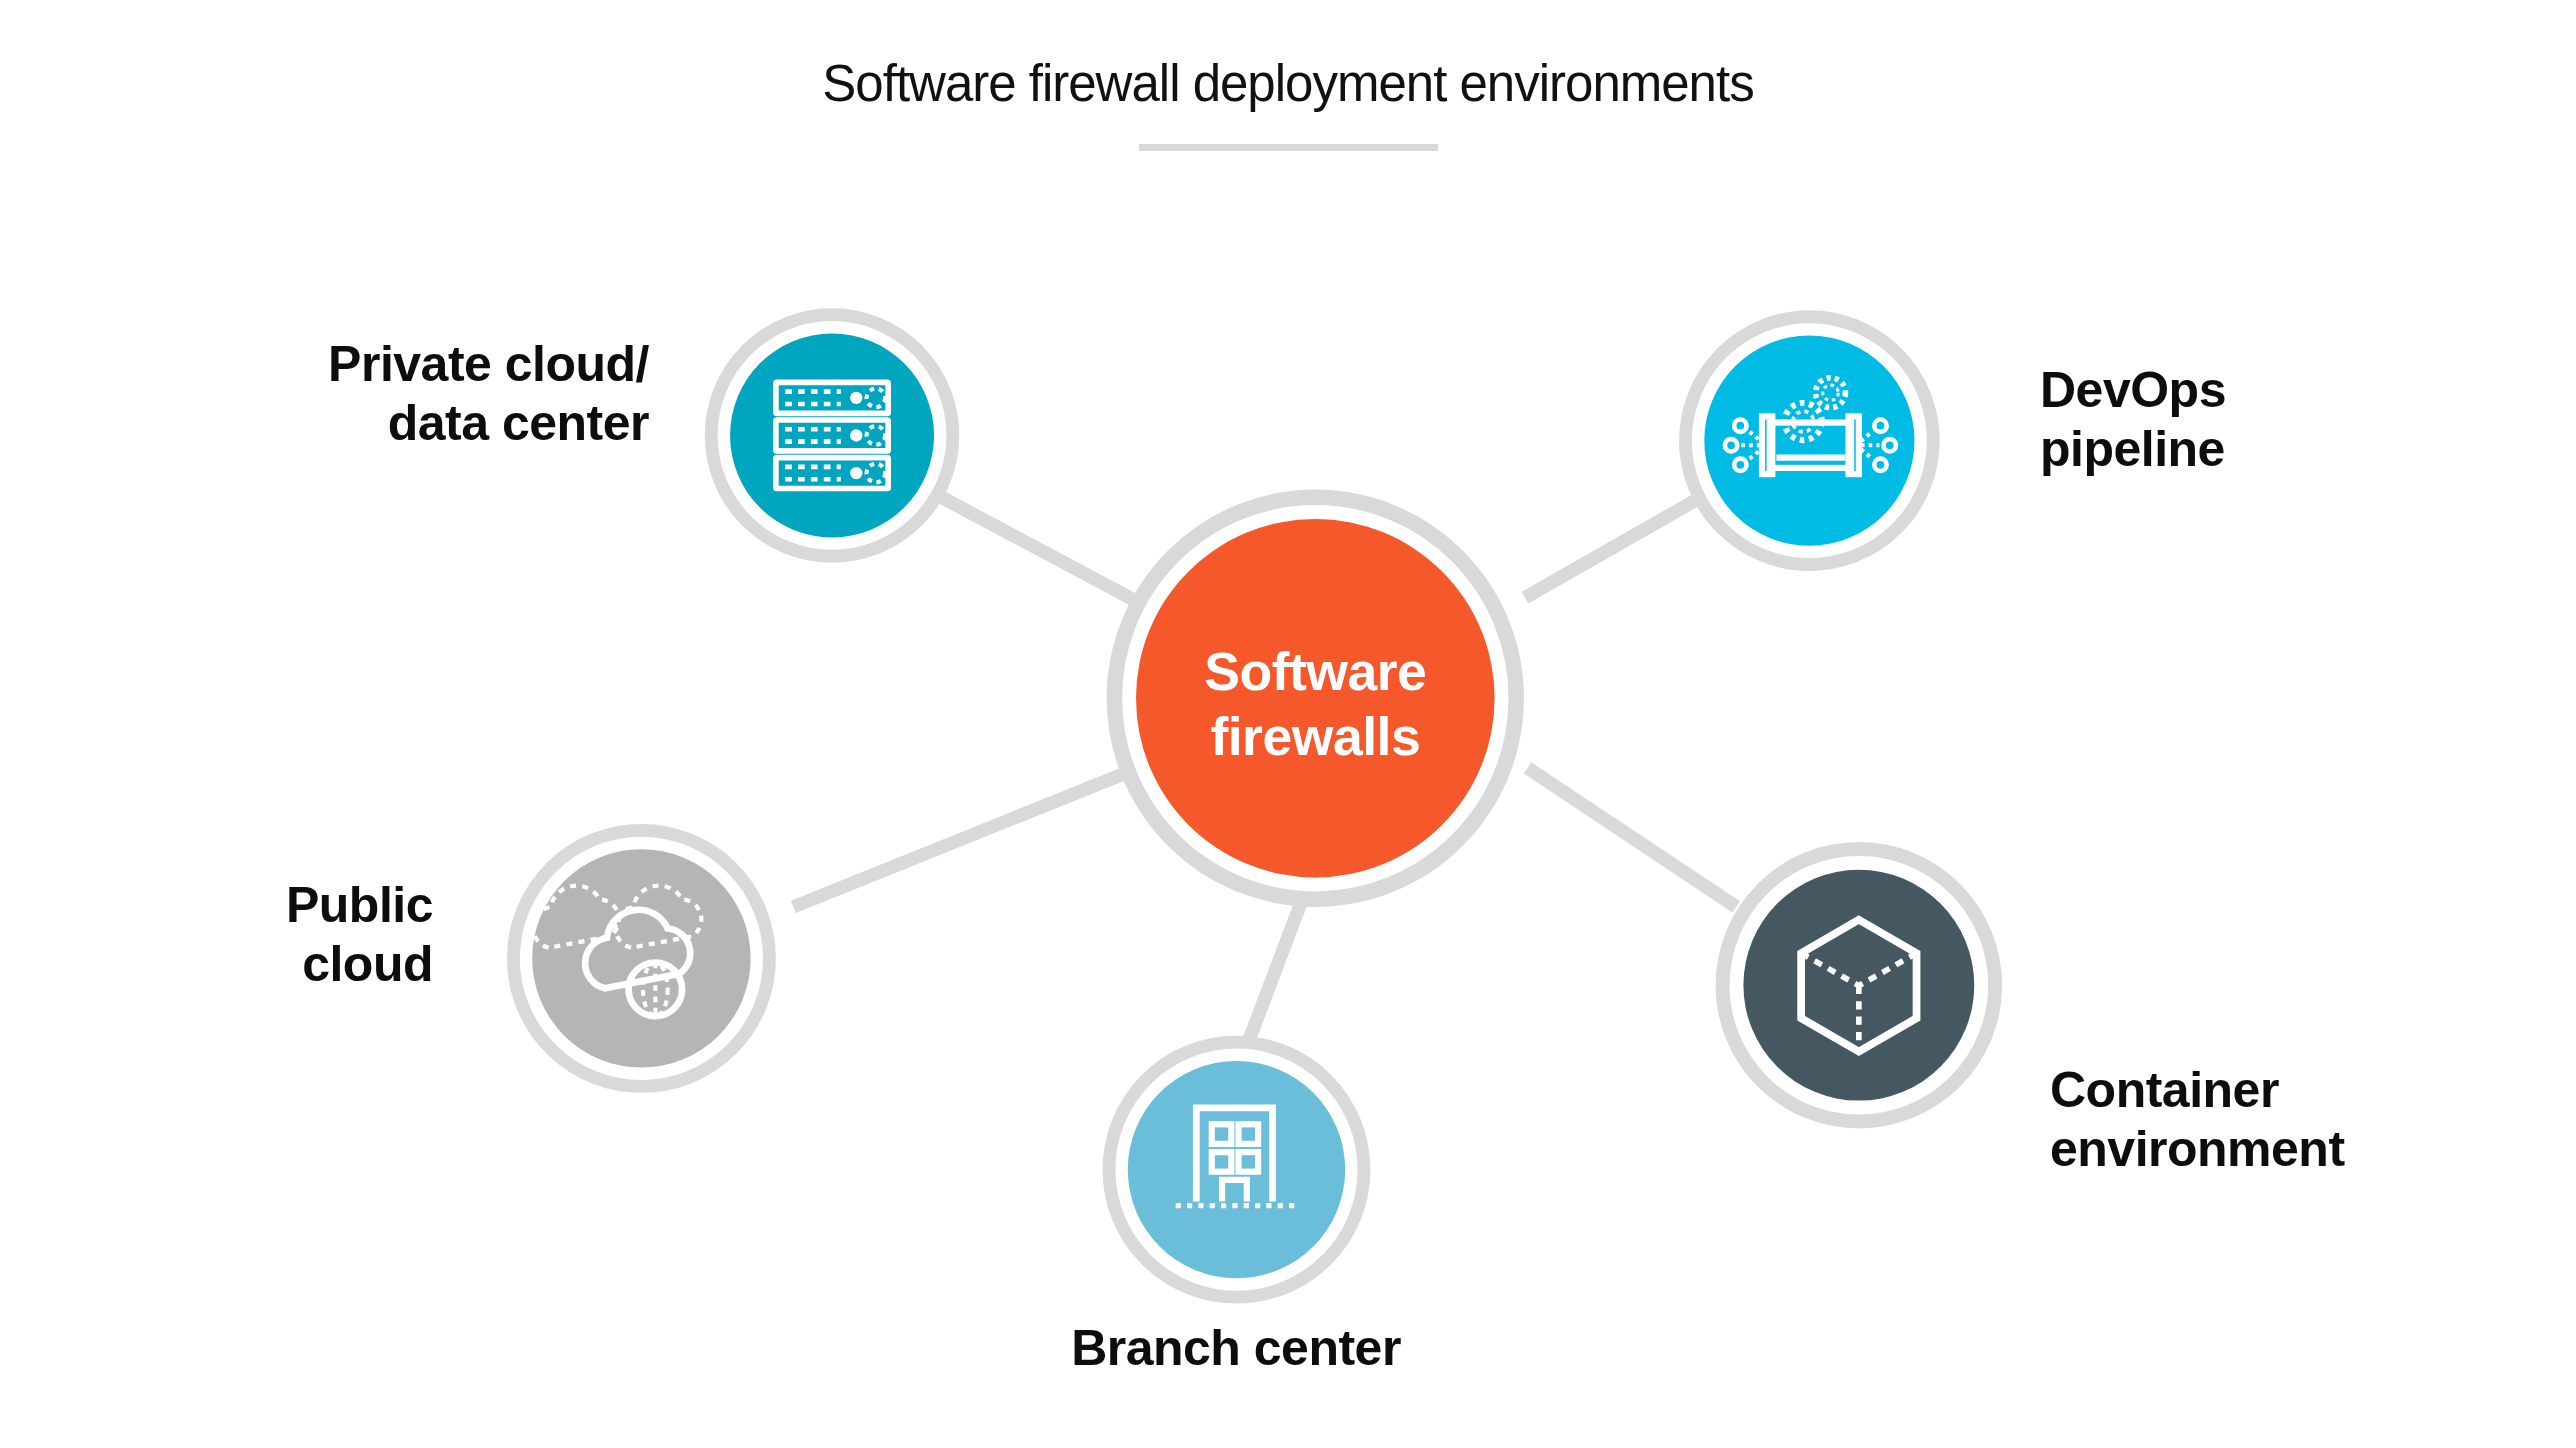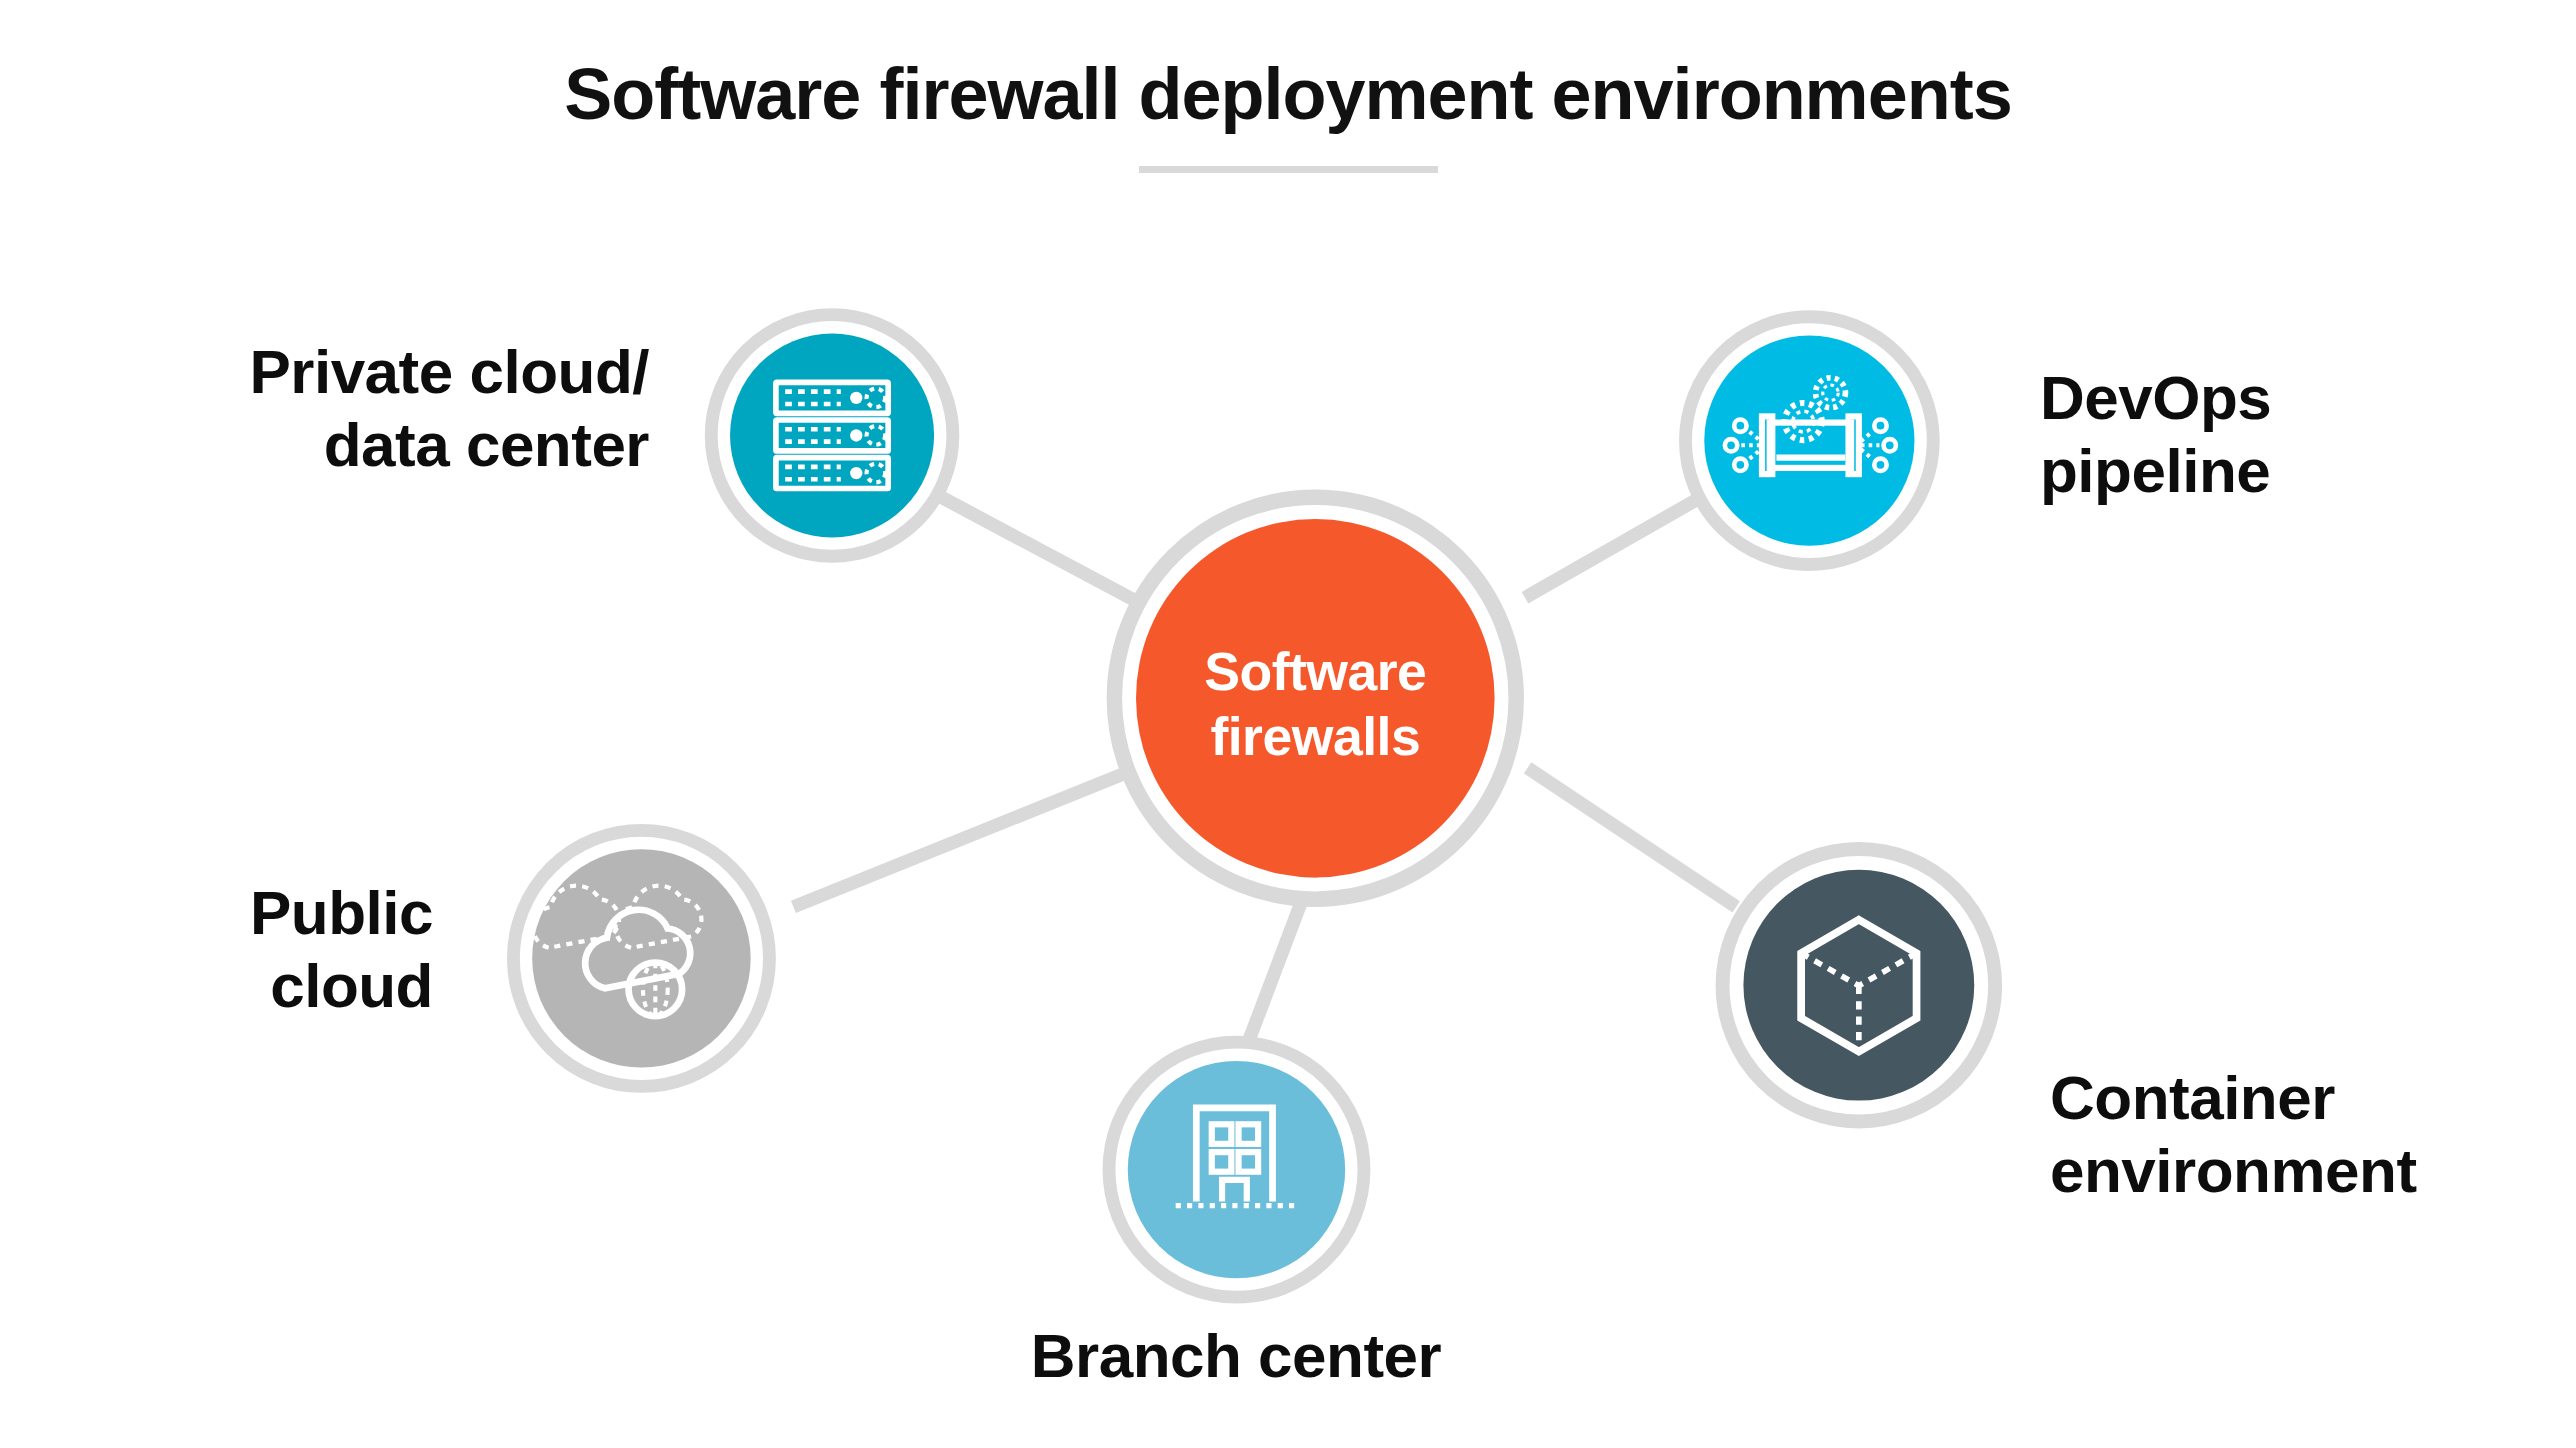--- a/index.html
+++ b/index.html
@@ -20,22 +20,22 @@
     height: 1449px;
   }
   #title-block {
     position: absolute;
     top: 57px;
     left: 0;
     width: 2576px;
     text-align: center;
   }
   #page-title {
-    font-size: 72px;
-    font-weight: bold;
+    font-size: 51px;
+    font-weight: normal;
     color: #111111;
     letter-spacing: -1px;
     line-height: 1.05;
     margin: 0;
     padding: 0;
   }
   #title-divider {
     margin: 33px auto 0 auto;
     width: 299px;
     height: 7.2px;
@@ -43,21 +43,21 @@
   }
   svg#network-svg {
     position: absolute;
     top: 0;
     left: 0;
     width: 2576px;
     height: 1449px;
   }
   .node-label {
     position: absolute;
-    font-size: 62px;
+    font-size: 50px;
     font-weight: bold;
     color: #0d0d0d;
     line-height: 1.18;
     letter-spacing: -0.5px;
     white-space: pre-line;
   }
   .label-right-align { text-align: right; }
   .label-left-align  { text-align: left; }
   .label-center-align{ text-align: center; }
   .hub-text {

